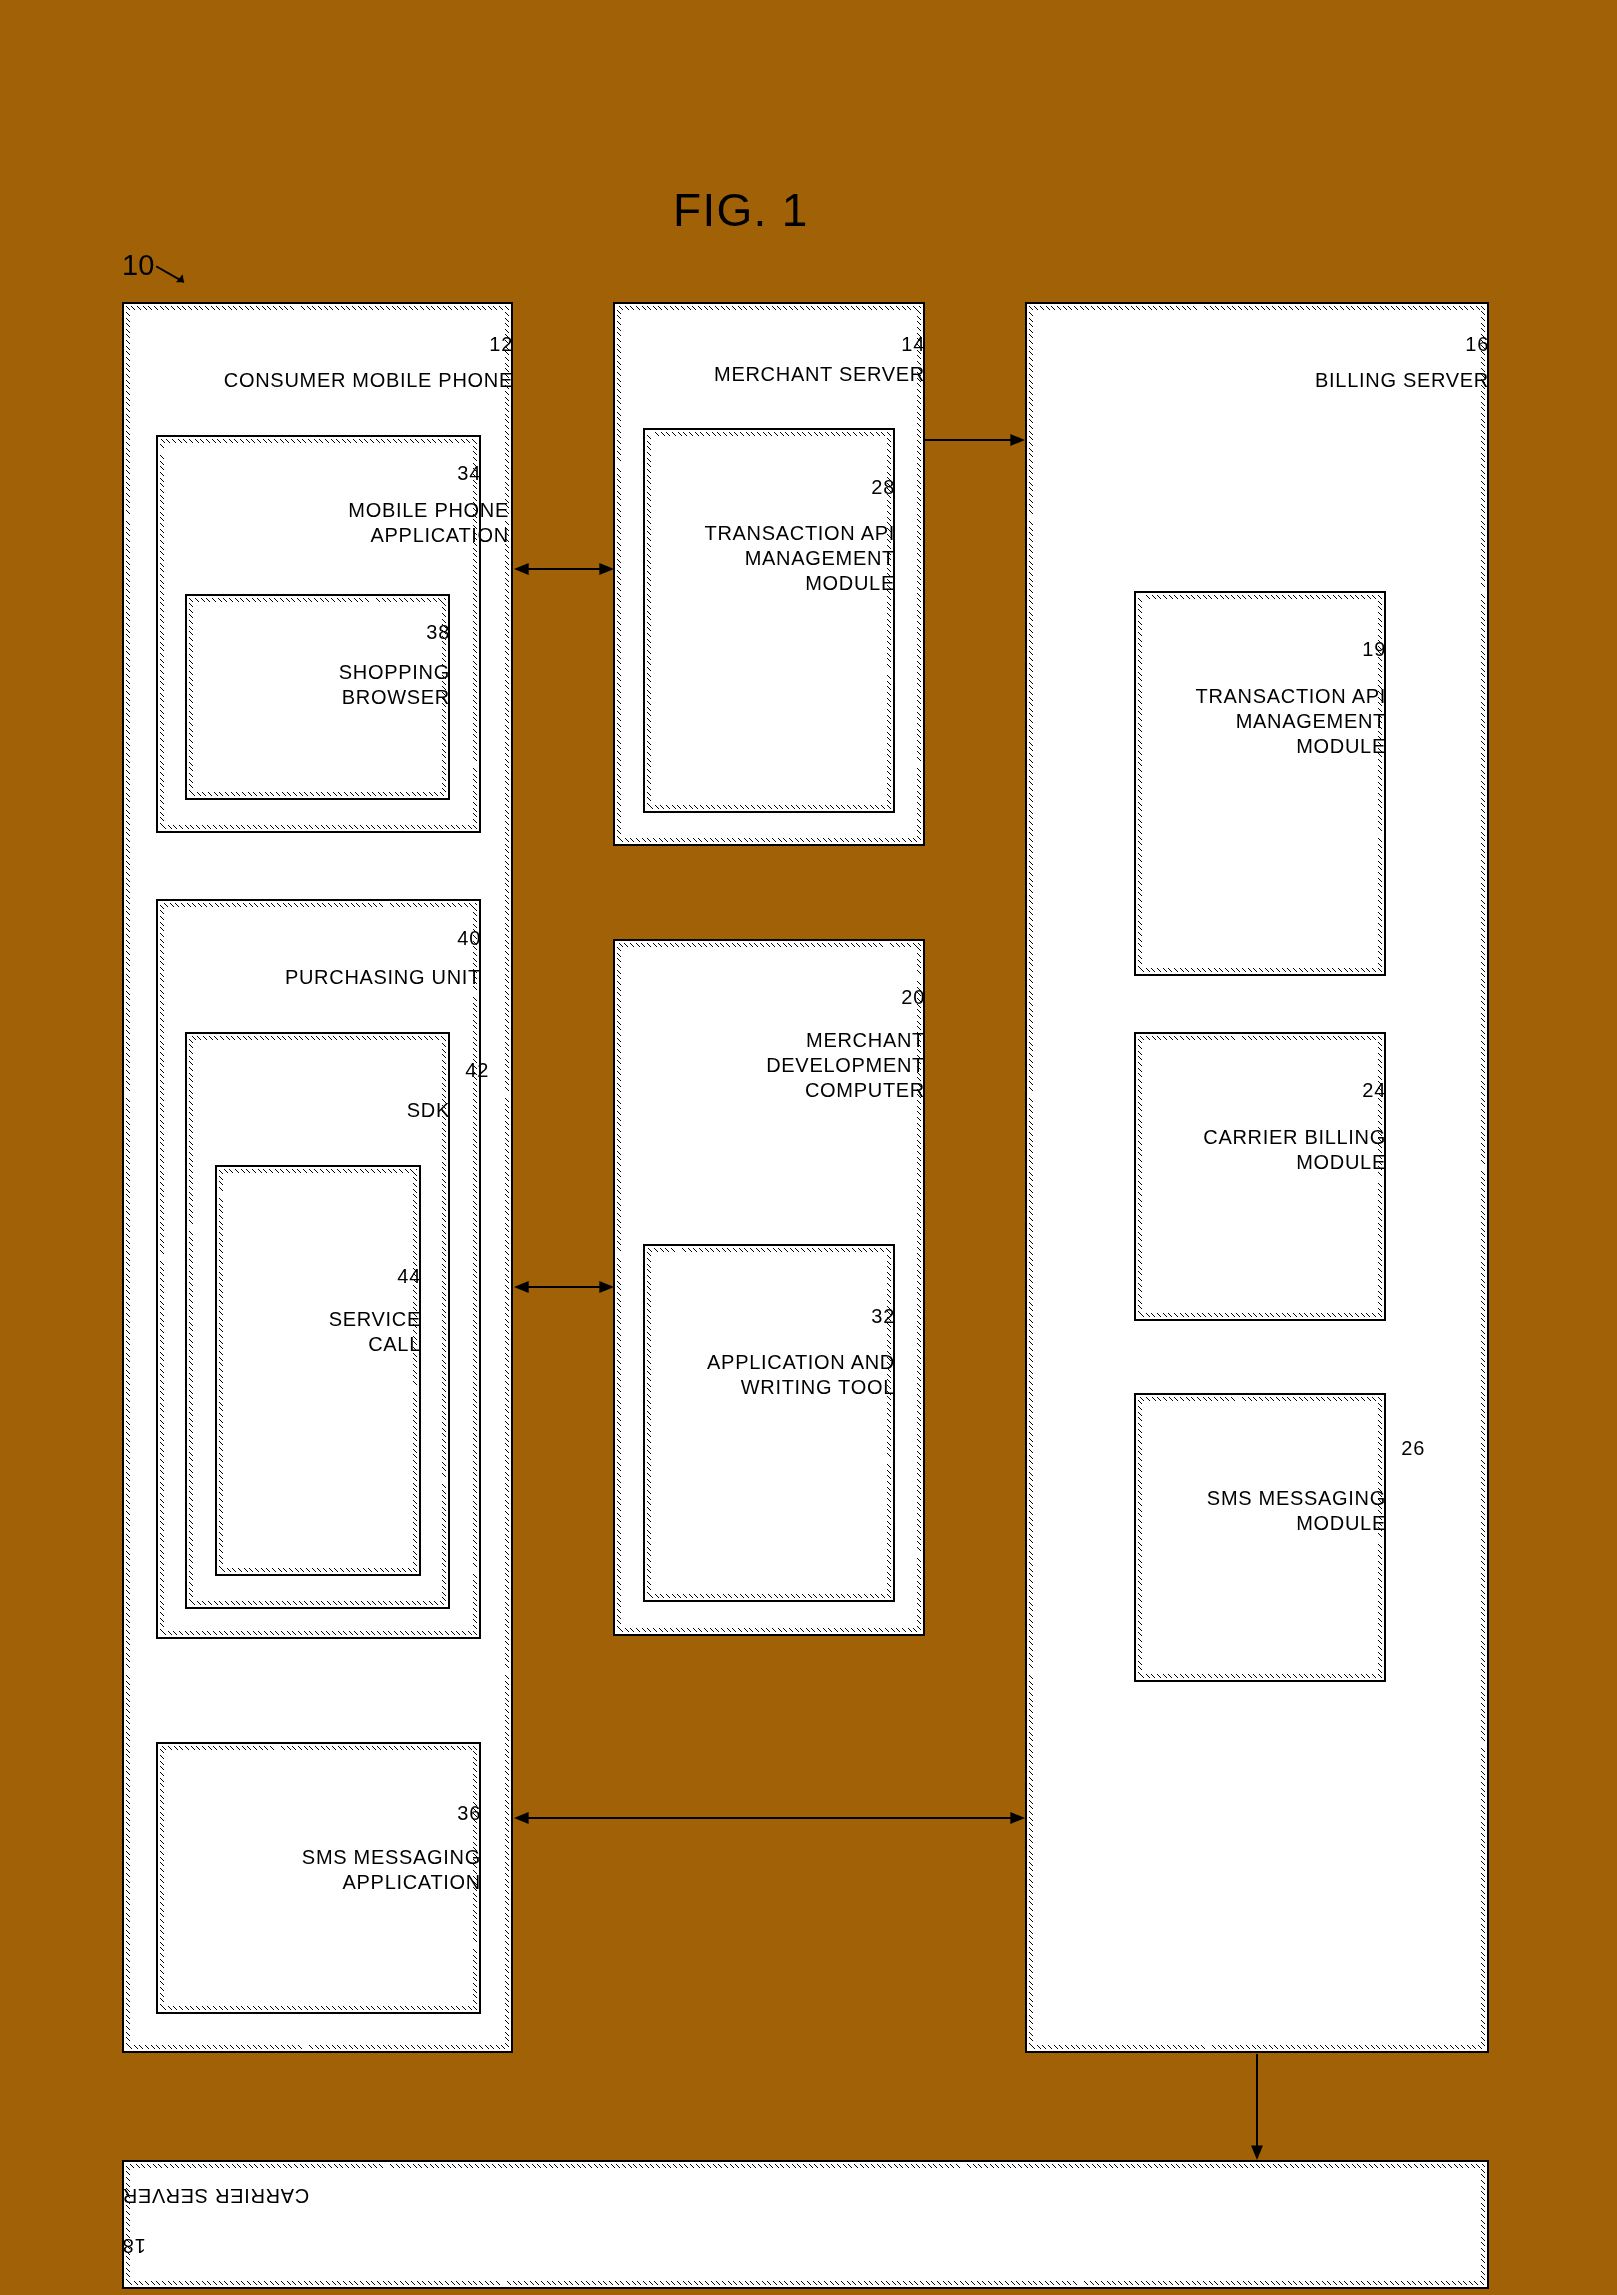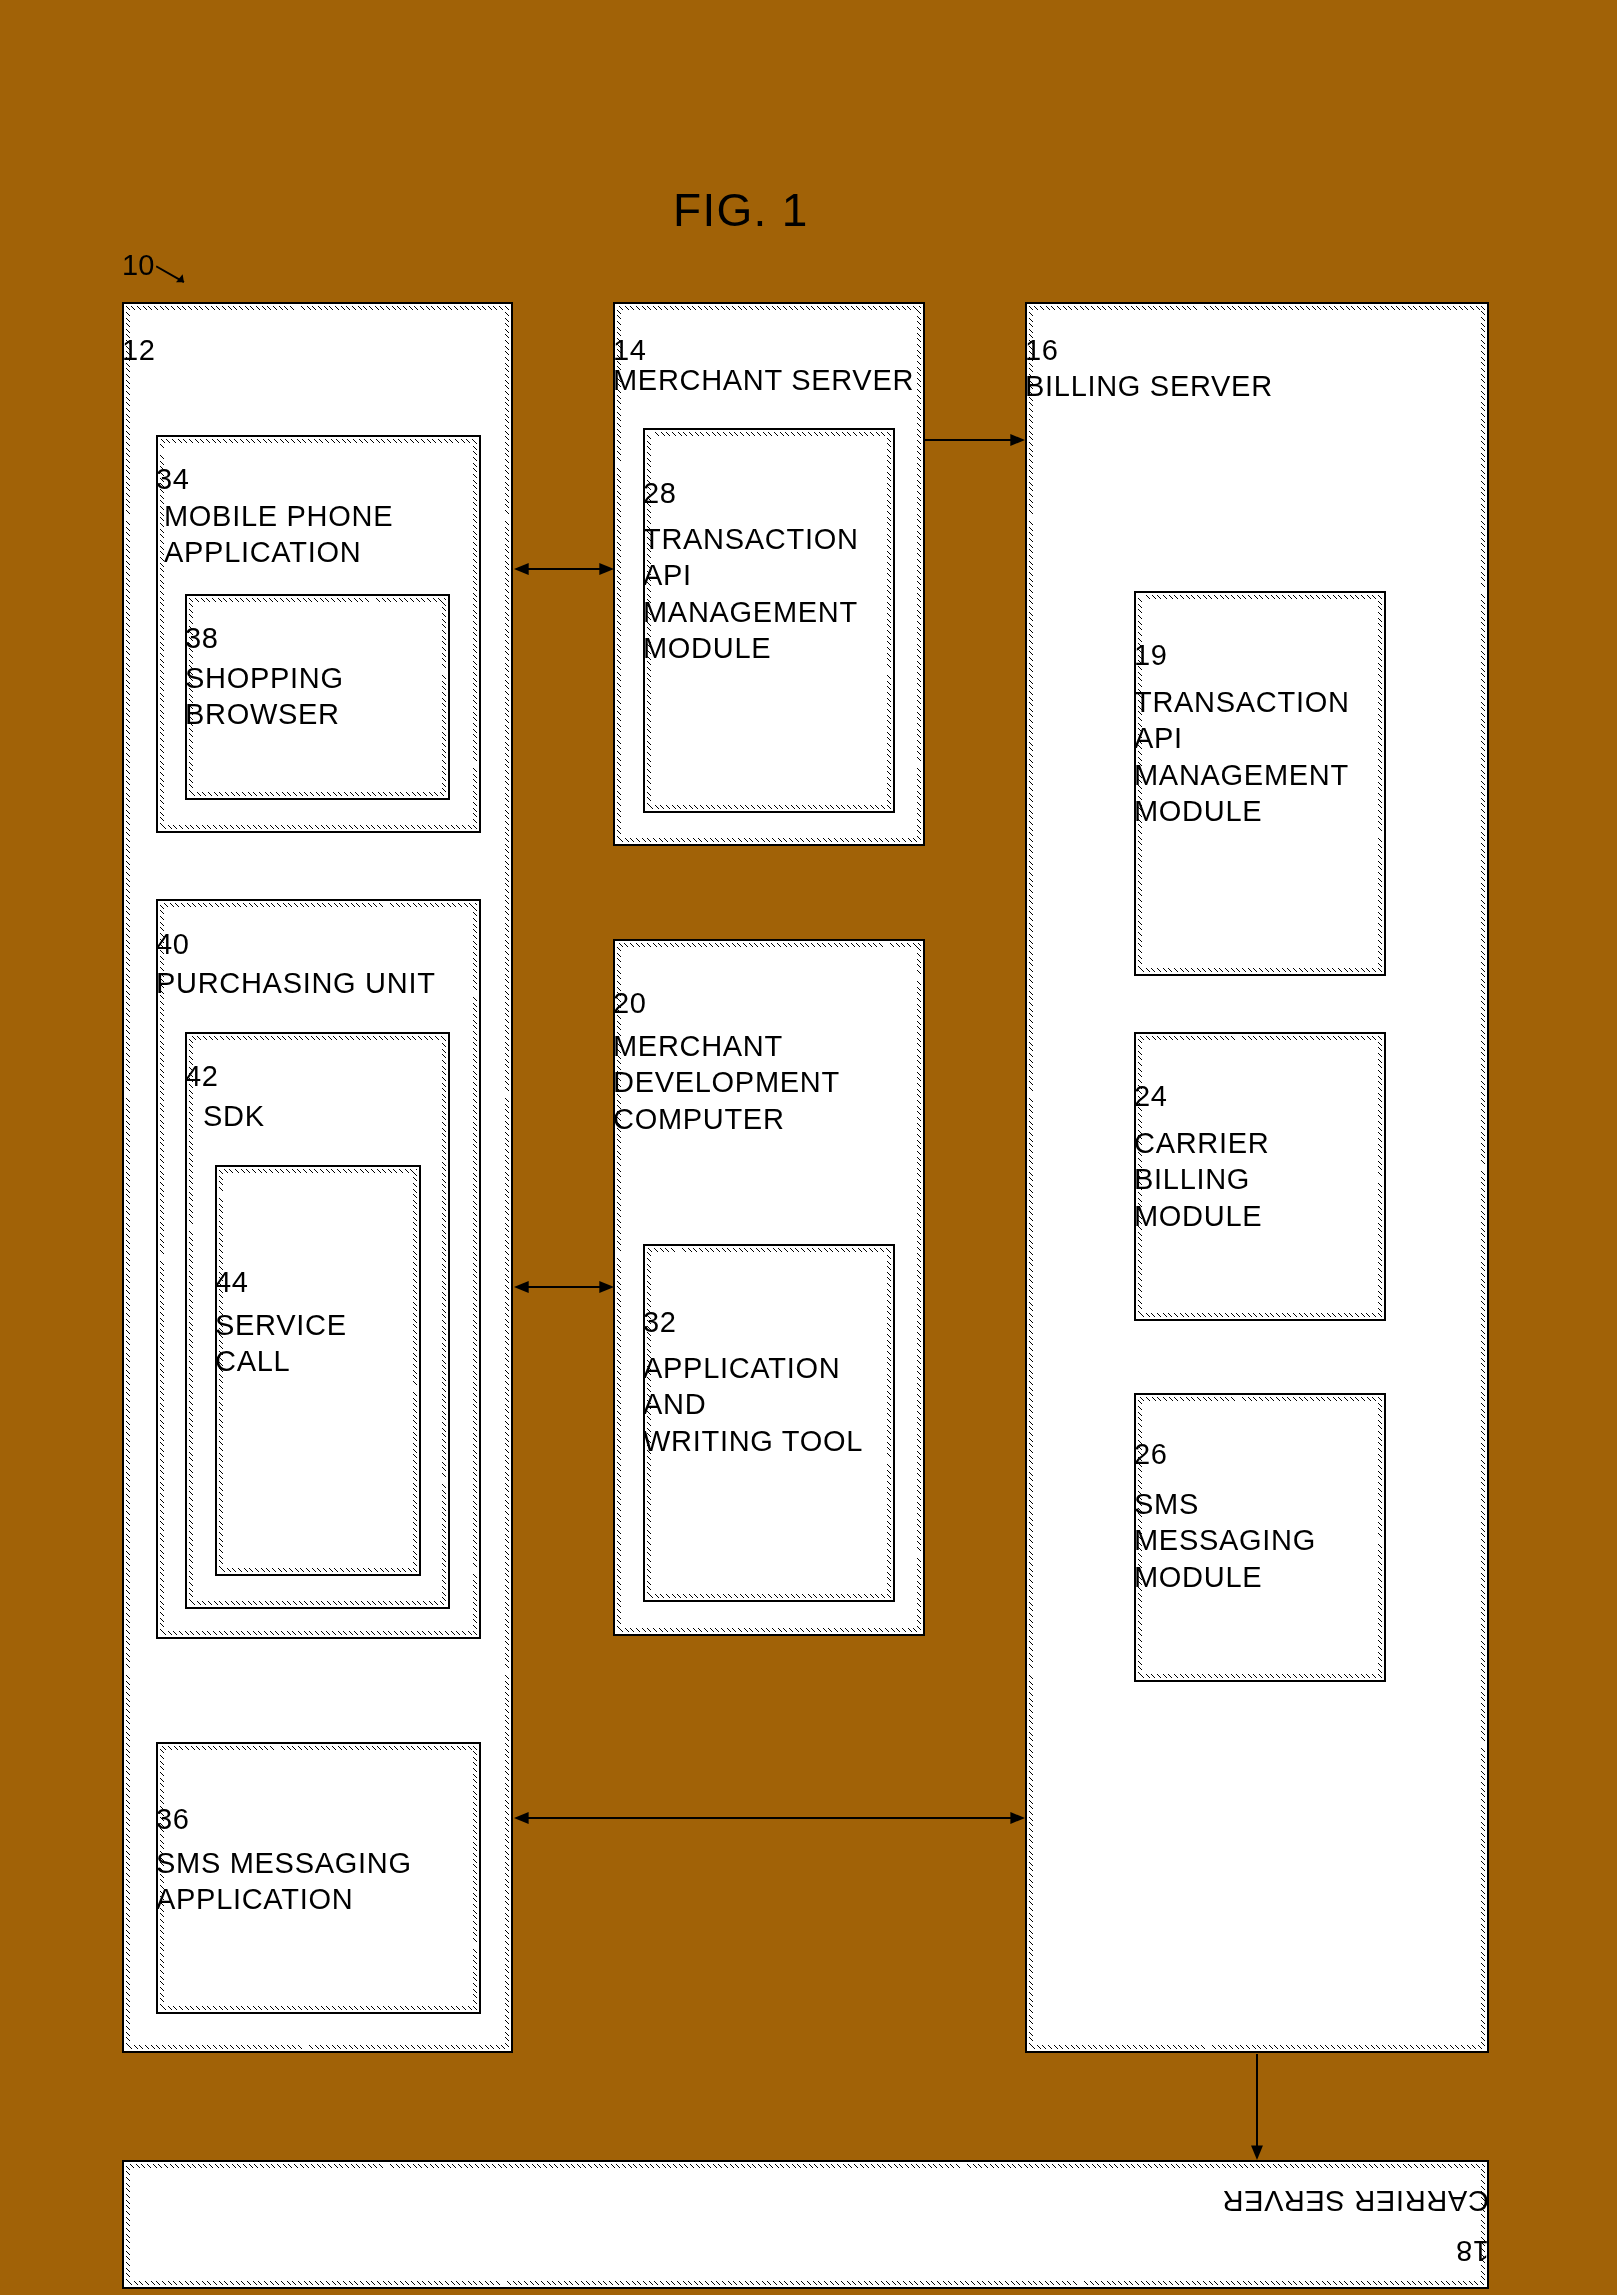--- a/index.html
+++ b/index.html
@@ -60,22 +60,22 @@
       linear-gradient(#000,#000) left/4px 100% no-repeat,
       linear-gradient(#000,#000) right/4px 100% no-repeat;
     mask:
       linear-gradient(#000,#000) top/100% 4px no-repeat,
       linear-gradient(#000,#000) bottom/100% 4px no-repeat,
       linear-gradient(#000,#000) left/4px 100% no-repeat,
       linear-gradient(#000,#000) right/4px 100% no-repeat;
   }
   .lbl {
     position: absolute;
-    text-align: left;
-    font-size: 29px;
+    text-align: right;
+    font-size: 20px;
     line-height: 1.25;
     letter-spacing: 0.7px;
   }
   .flip {
     transform: rotate(180deg);
   }
   
   .arr { position: absolute; }
   .arr svg { display: block; }
 </style>
@@ -90,20 +90,21 @@
     <div class="ref-10">10</div>
     <div class="ref-10-arrow">
       <svg width="40" height="26.5" viewBox="0 0 60 40">
         <line x1="0" y1="8" x2="42" y2="32" stroke="#000" stroke-width="3"></line>
         <polygon points="42,32 30,32 40,20" fill="#000"></polygon>
       </svg>
     </div>
 
     <div class="box hatch" style="left:46px; top:199px; width:391px; height:1751px;"></div>
     <div class="lbl" style="left:46px; top:229px; width:391px;">12</div>
+    <div class="lbl" style="left:46px; top:265px; width:391px;">CONSUMER MOBILE PHONE</div>
 
     <div class="box hatch" style="left:80px; top:332px; width:325px; height:398px;"></div>
     <div class="lbl" style="left:80px; top:358px; width:325px;">34</div>
     <div class="lbl" style="left:80px; top:395px; width:353px; white-space:pre-line;padding-left:8px;">MOBILE PHONE
 APPLICATION</div>
 
     <div class="box hatch" style="left:109px; top:491px; width:265px; height:206px;"></div>
     <div class="lbl" style="left:109px; top:517px; width:265px;">38</div>
     <div class="lbl" style="left:109px; top:557px; width:265px; white-space:pre-line;">SHOPPING
 BROWSER</div>

